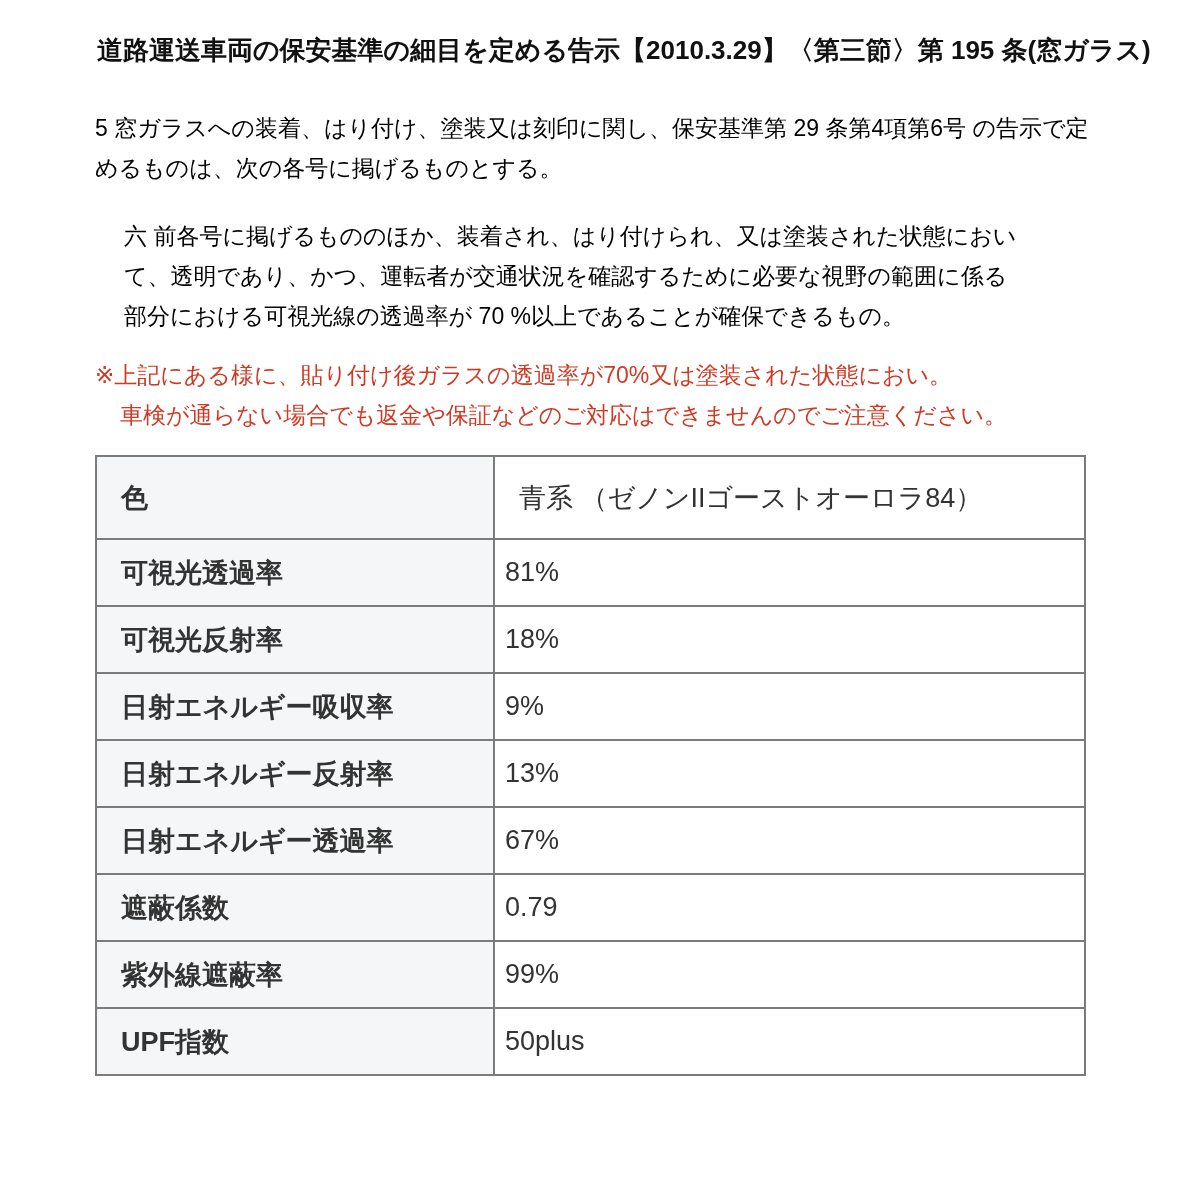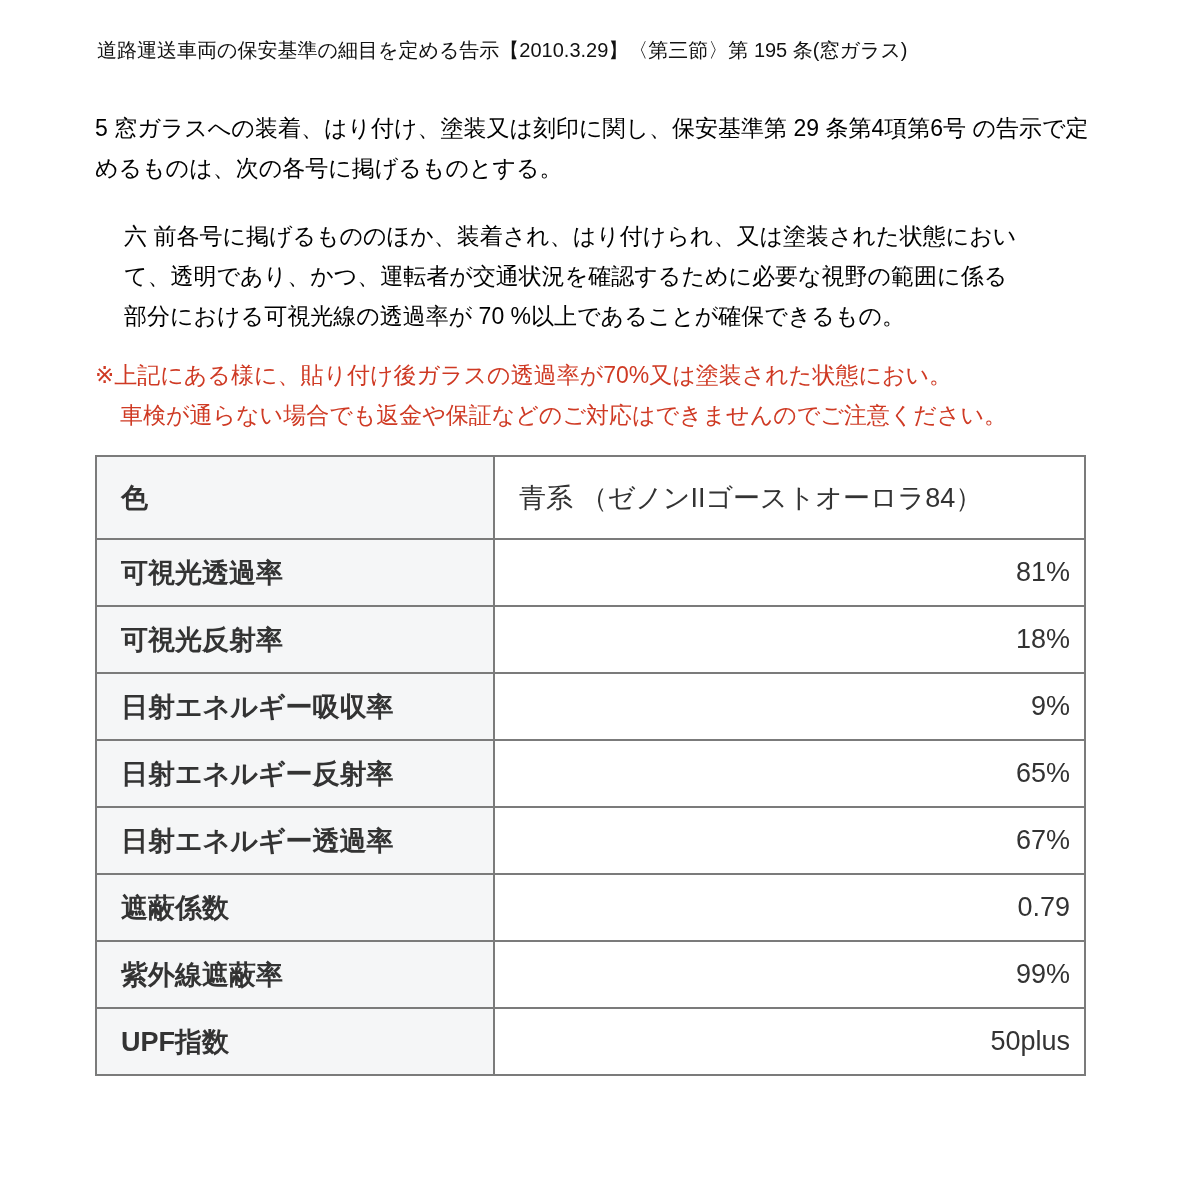--- a/index.html
+++ b/index.html
@@ -8,23 +8,23 @@
     background: #ffffff;
     font-family: "Liberation Sans", "DejaVu Sans", sans-serif;
     color: #333333;
   }
   .page {
     width: 991px;
     margin-left: 95px;
     padding-top: 34px;
   }
   .doc-title {
-    font-size: 20px;
+    font-size: 26px;
     line-height: 32px;
-    font-weight: 400;
+    font-weight: 700;
     color: #111111;
     margin: 0 0 0 2px;
     white-space: nowrap;
   }
   .para {
     font-size: 23px;
     line-height: 40px;
     color: #000000;
   }
   .para .line { white-space: nowrap; }
@@ -56,21 +56,21 @@
   table.spec tr.header-row td { height: 83px; }
   table.spec td.label {
     width: 398px;
     background: var(--label-bg, #f5f6f7);
     font-weight: 700;
     text-align: left;
     padding: 0 10px 0 24px;
   }
   table.spec td.value {
     background: #ffffff;
-    text-align: right;
+    text-align: left;
     padding: 0 14px 0 10px;
   }
   table.spec tr.header-row td.value {
     text-align: left;
     padding: 0 10px 0 24px;
   }
 </style>
 </head>
 <body>
 
@@ -107,21 +107,21 @@
       <tr>
         <td class="label">可視光反射率</td>
         <td class="value">18%</td>
       </tr>
       <tr>
         <td class="label">日射エネルギー吸収率</td>
         <td class="value">9%</td>
       </tr>
       <tr>
         <td class="label">日射エネルギー反射率</td>
-        <td class="value">65%</td>
+        <td class="value">13%</td>
       </tr>
       <tr>
         <td class="label">日射エネルギー透過率</td>
         <td class="value">67%</td>
       </tr>
       <tr>
         <td class="label">遮蔽係数</td>
         <td class="value">0.79</td>
       </tr>
       <tr>

